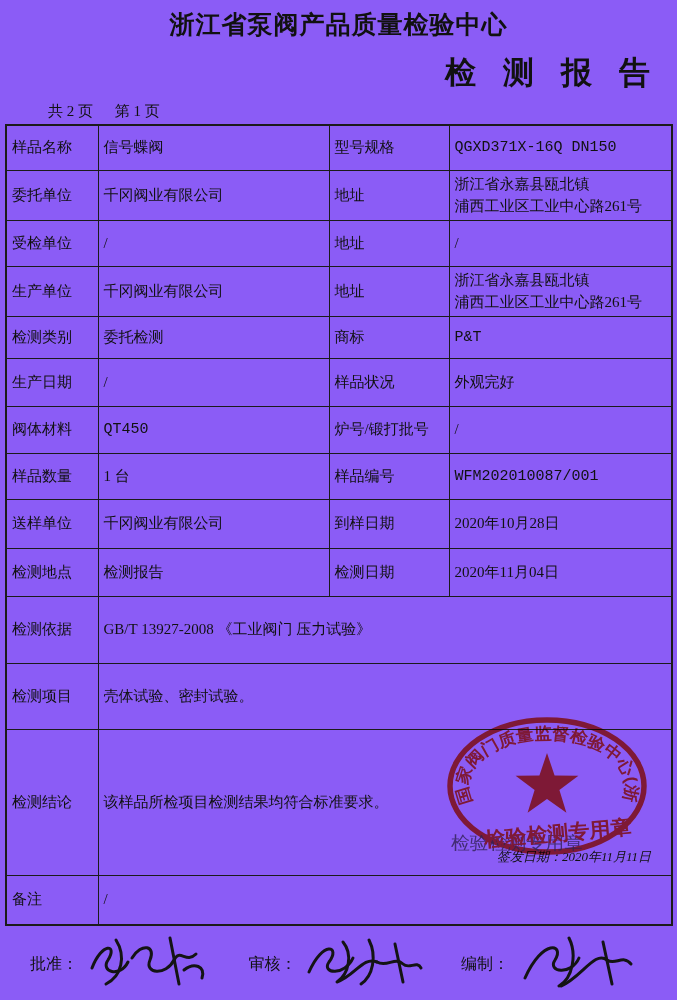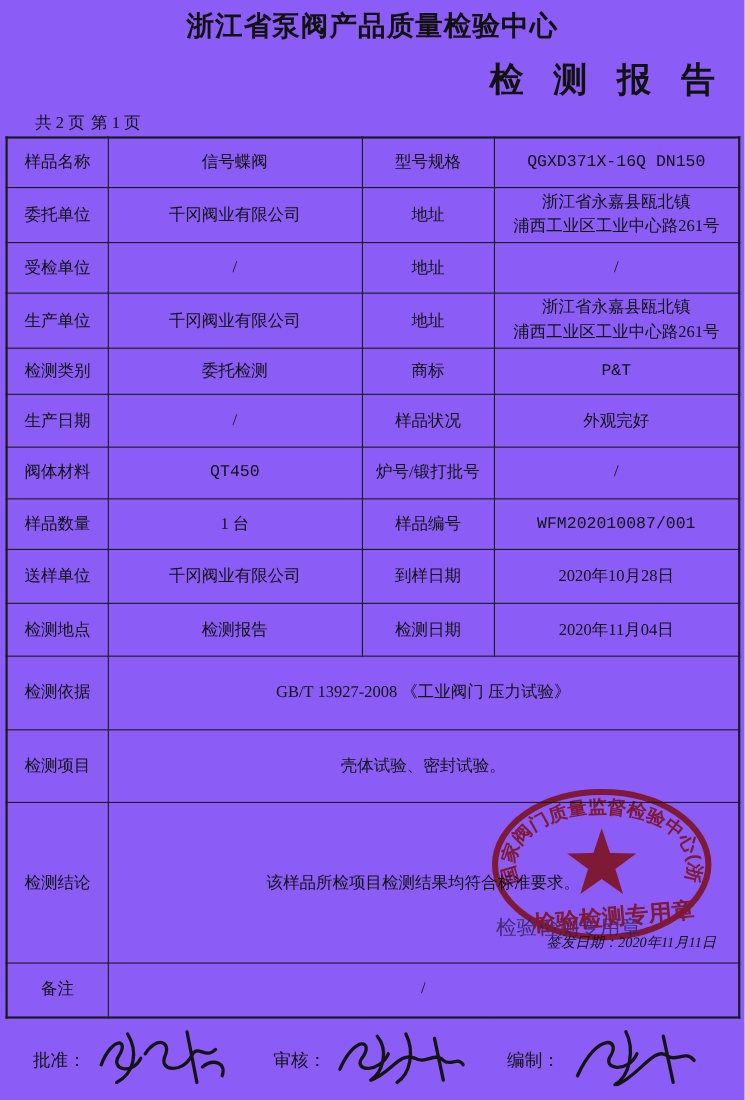--- a/index.html
+++ b/index.html
@@ -30,33 +30,33 @@
     padding-left:27px; 
     margin-top:12px;
   }
   .report-meta{
     display:flex;
     justify-content:space-between;
     align-items:flex-end;
     font-size:15px;
     margin:8px 22px 3px 30px;
   }
-  .report-meta .pages span{margin-left:2px;}
+  .report-meta .pages span{margin-left:18px;}
   .mono{font-family:"Liberation Mono","DejaVu Sans Mono",monospace;font-size:14px;}
   
   table.main{
     border-collapse:collapse;
     table-layout:fixed;
     width:666px;
     margin-left:5px;
     border:2px solid #1b1b1b;
   }
   table.main td{
     border:1px solid #1b1b1b;
-    text-align:center;
+    text-align:left;
     vertical-align:middle;
     font-size:15px;
     padding:2px 5px;
     overflow:hidden;
   }
   tr.r1{height:45px}tr.r2{height:48px}tr.r3{height:46px}tr.r4{height:47px}
   tr.r5{height:42px}tr.r6{height:48px}tr.r7{height:47px}tr.r8{height:46px}
   tr.r9{height:49px}tr.r10{height:48px}tr.r11{height:67px}tr.r12{height:66px}
   tr.r13{height:146px}tr.r14{height:50px}
   td.addr{font-size:14px;white-space:pre-line;line-height:1.5;}

